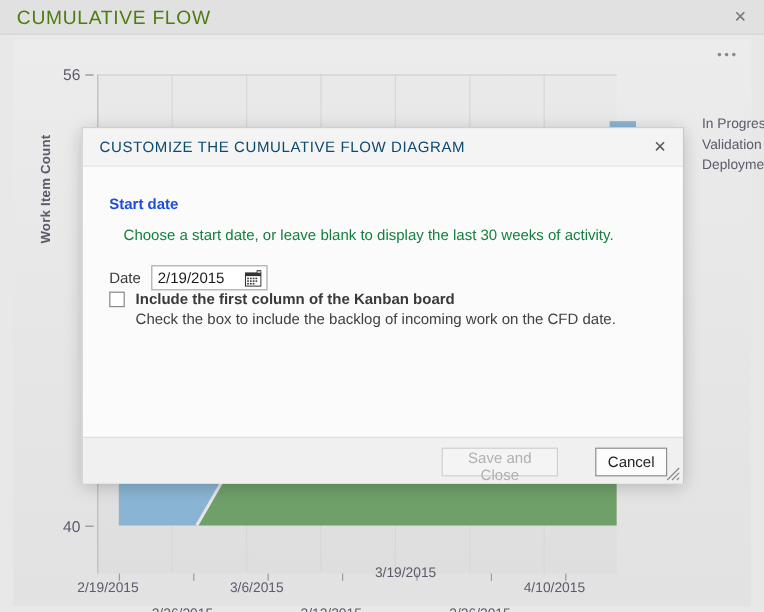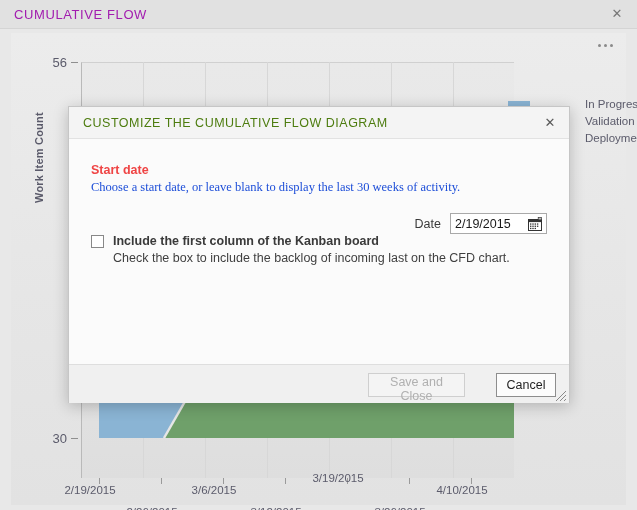--- a/index.html
+++ b/index.html
@@ -21,23 +21,23 @@
   .widget-header {
     position: absolute;
     left: 0; top: 0;
     width: 637px; height: 29px;
     background: #e1e1e1;
     border-bottom: 1px solid #d4d4d4;
   }
   .widget-title {
     position: absolute;
     left: 14px; top: 7px;
-    font-size: 13px;
+    font-size: 16px;
     letter-spacing: 0.6px;
-    color: #a21caf;
+    color: #4d7c0f;
     font-weight: 400;
     white-space: nowrap;
   }
   .widget-close {
     position: absolute;
     right: 12px; top: 6px;
     width: 16px; height: 16px;
     font-size: 13px;
     line-height: 16px;
     text-align: center;
@@ -164,21 +164,21 @@
     position: relative;
     height: 32px;
     background: #f4f4f4;
     border-bottom: 1px solid #e2e2e2;
   }
   .dlg-title {
     position: absolute;
     left: 14px; top: 9px;
     font-size: 12.5px;
     letter-spacing: .5px;
-    color: #4d7c0f;
+    color: #0c4a6e;
     white-space: nowrap;
   }
   .dlg-close {
     position: absolute;
     right: 11px; top: 8px;
     width: 16px; height: 16px;
     line-height: 16px;
     text-align: center;
     font-size: 13px;
     color: #5a5a5a;
@@ -186,34 +186,32 @@
   }
   .dlg-body {
     position: relative;
     height: 225px;
     background: #fbfbfb;
     padding: 24px 22px 0 22px;
   }
   .sec-heading {
     font-size: 12.5px;
     font-weight: bold;
-    color: #ef4444;
+    color: #1d4ed8;
     margin: 0 0 3px 0;
   }
   .sec-desc {
     font-size: 12.5px;
-    color: #1d4ed8;
-    margin: 0;
-    font-family: Liberation Serif, serif;
+    color: #15803d;
+    margin: 12px;
   }
   .date-row {
     display: flex;
     align-items: center;
     margin-top: 18px;
-    justify-content: flex-end;
   }
   .date-label {
     font-size: 12.5px;
     color: #3a3a3a;
     margin-right: 9px;
   }
   .date-input-wrap {
     position: relative;
     width: 97px; height: 21px;
     border: 1px solid #a9a9a9;
@@ -315,21 +313,21 @@
       <i></i>
         <i></i>
         <i></i>
     </div>
 
     <div class="y-title">Work Item Count</div>
 
     <div class="y-tick-label" style="top:22px; width:48px; left:8px;">56</div>
     <div class="y-tick-mark" style="left:60px; top:29px;"></div>
 
-    <div class="y-tick-label" style="top:398px; width:48px; left:8px;">30</div>
+    <div class="y-tick-label" style="top:398px; width:48px; left:8px;">40</div>
     <div class="y-tick-mark" style="left:60px; top:405px;"></div>
 
     <div class="plot">
       <div class="plot-bg"></div>
 
       <div class="vgrid" style="left:62px;"></div>
       <div class="vgrid" style="left:124px;"></div>
       <div class="vgrid" style="left:186px;"></div>
       <div class="vgrid" style="left:248px;"></div>
       <div class="vgrid" style="left:310px;"></div>
@@ -415,21 +413,21 @@
               </g>
             </svg>
           </span>
         </span>
       </div>
 
       <div class="check-row">
         <span class="checkbox"></span>
         <span>
           <p class="check-main">Include the first column of the Kanban board</p>
-          <p class="check-sub">Check the box to include the backlog of incoming last on the CFD chart.</p>
+          <p class="check-sub">Check the box to include the backlog of incoming work on the CFD date.</p>
         </span>
       </div>
 
     </div>
 
     <div class="dlg-footer">
       <button class="btn btn-cancel">Cancel</button>
       <button class="btn btn-save">Save and Close</button>
       <span class="resize-grip">
         <svg width="13" height="13" viewBox="0 0 13 13">

